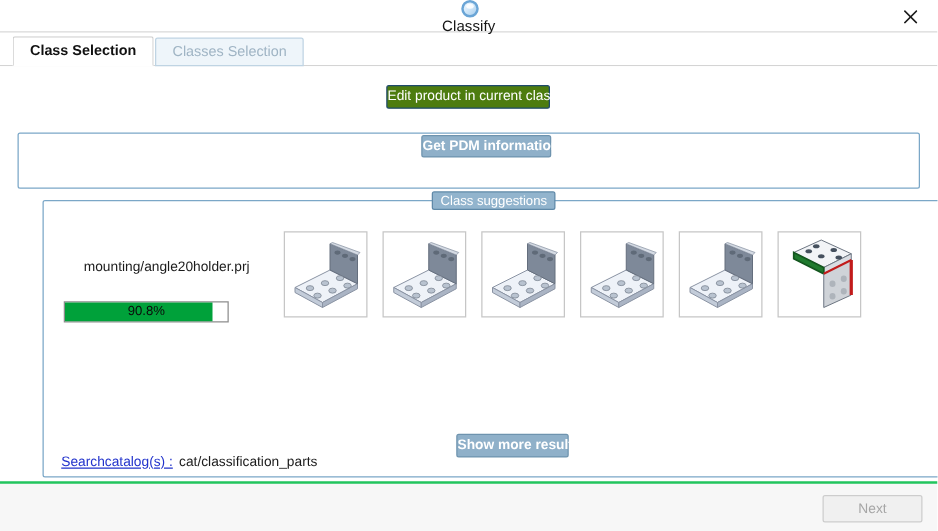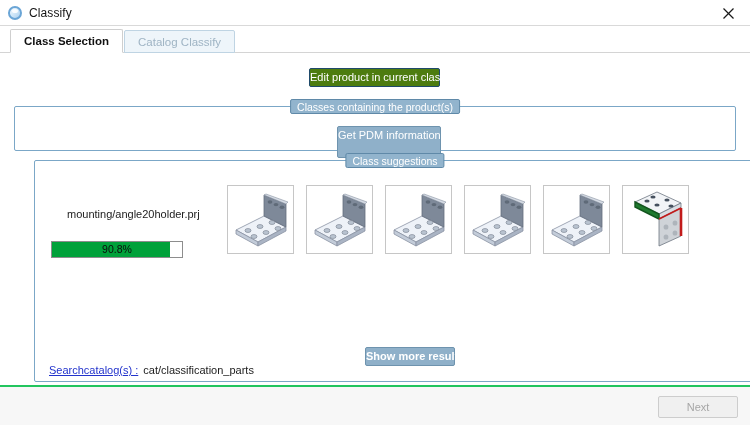--- a/index.html
+++ b/index.html
@@ -20,20 +20,21 @@
   
   .titlebar {
     position: absolute;
     left: 0; top: 0;
     width: 750px; height: 26px;
     background: #ffffff;
     border-bottom: 1px solid #d9d9d9;
     display: flex;
     align-items: center;
     box-sizing: border-box;
+    flex-direction: column;
   }
   .app-icon {
     width: 14px; height: 14px;
     margin-left: 8px; margin-right: 7px;
     border-radius: 50%;
     box-sizing: border-box;
     border: 2px solid #6aa5d6;
     background:
       linear-gradient(135deg, #f2f9ff 0%, #cfe6f8 50%, #aacfee 100%);
     flex: 0 0 auto;
@@ -176,23 +177,24 @@
     border: 1px solid #6e93ae;
     border-radius: 2px;
     color: #ffffff;
     font-size: 11px;
     text-align: center;
     cursor: pointer;
     box-sizing: border-box;
     white-space: nowrap;
   }
   .btn-pdm {
-    left: 322px; top: 19px;
-    width: 104px; height: 32px;
+    left: 322px; top: 1px;
+    width: 104px; height: 18px;
     line-height: 16px;
+    font-weight: bold;
   }
   .btn-more {
     left: 330px; top: 186px;
     width: 90px; height: 19px;
     line-height: 17px;
     font-weight: bold;
   }
 
   
   .result-name {
@@ -292,29 +294,28 @@
   <div class="close-btn">
     <svg width="11" height="11" viewBox="0 0 11 11">
       <line x1="0.5" y1="0.5" x2="10.5" y2="10.5" stroke="#1a1a1a" stroke-width="1.2"></line>
       <line x1="10.5" y1="0.5" x2="0.5" y2="10.5" stroke="#1a1a1a" stroke-width="1.2"></line>
     </svg>
   </div>
 </div>
 
 <div class="tabstrip">
   <div class="tab tab-active">Class Selection</div>
-  <div class="tab tab-inactive">Catalog Classify</div>
+  <div class="tab tab-inactive">Classes Selection</div>
 </div>
 
 <div class="content">
 
   <div class="btn-primary">Edit product in current class</div>
 
   <div class="groupbox gb-classes">
-    <div class="gb-label">Classes containing the product(s)</div>
     <div class="btn-secondary btn-pdm">Get PDM information</div>
   </div>
 
   <div class="groupbox gb-suggestions">
     <div class="gb-label">Class suggestions</div>
 
     <div class="result-name">mounting/angle20holder.prj</div>
 
     <div class="progress-outer">
       <div class="progress-fill" id="progress-fill" style="width: 90.8%; background: rgb(0, 161, 58);"></div>

